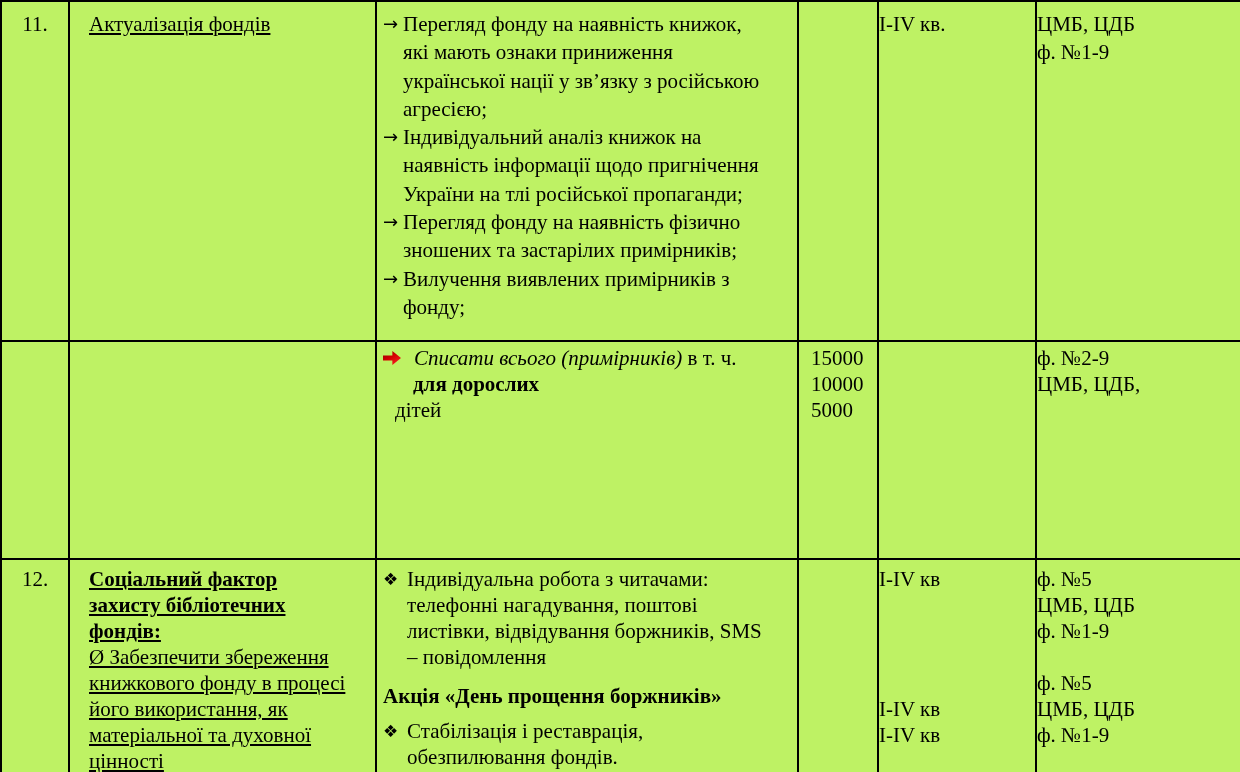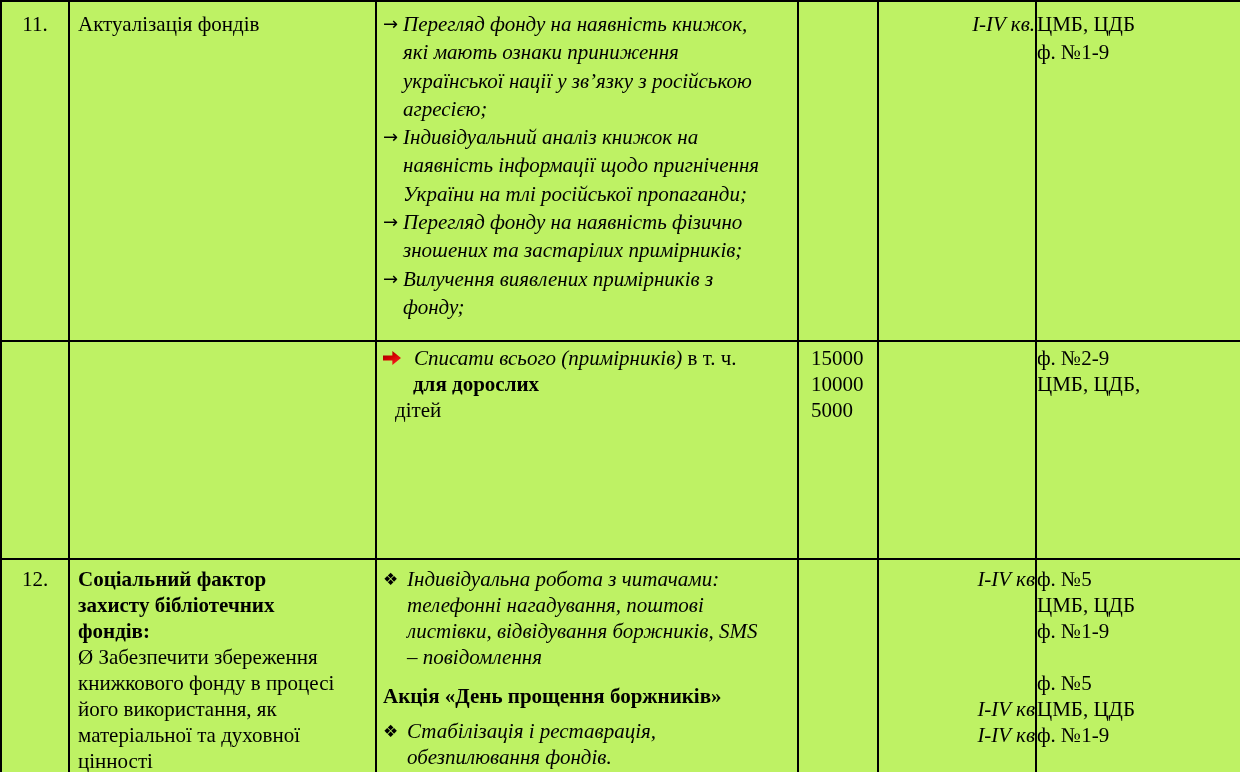--- a/index.html
+++ b/index.html
@@ -25,35 +25,35 @@
     overflow: hidden;
   }
   .ml { white-space: pre-line; }
 
   
   .row-11 td { line-height: 28.3px; padding-top: 8px; height: 340px; }
   .row-writeoff td { line-height: 26px; padding-top: 3px; height: 218px; border-radius: 10px; }
   .row-12 td { line-height: 26px; padding-top: 6px; height: 210px; }
 
   .c-num { text-align: center; padding-left: 4px; padding-right: 4px; }
-  .c-task { padding-left: 8px; padding-right: 8px; }
+  .c-task { padding-left: 19px; padding-right: 8px; text-decoration: underline; }
   .c-details { padding-left: 6px; padding-right: 4px; }
   .c-count { padding-left: 12px; padding-right: 4px; }
-  .c-quarter { text-align: right; font-style: italic; }
+  .c-quarter { text-align: left; }
   .c-resp { text-align: left; }
 
   .bullet-item { display: flex; align-items: flex-start; }
   .bullet-glyph {
     flex: 0 0 20px;
     width: 20px;
     font-family: "DejaVu Sans", sans-serif;
     font-size: 18px;
   }
   .diamond .bullet-glyph { flex-basis: 24px; width: 24px; font-size: 17px; }
-  .item-text { flex: 1 1 auto; font-style: italic; }
+  .item-text { flex: 1 1 auto; }
 
   .task-title { font-weight: bold; }
 
   
   .wo-line1 { display: flex; align-items: flex-start; }
   .red-arrow {
     flex: 0 0 18px;
     width: 18px; height: 14px;
     margin: 6px 13px 0 0;
     background: linear-gradient(150deg, #8f0000 0%, #d40000 45%, #ff2a2a 100%);

